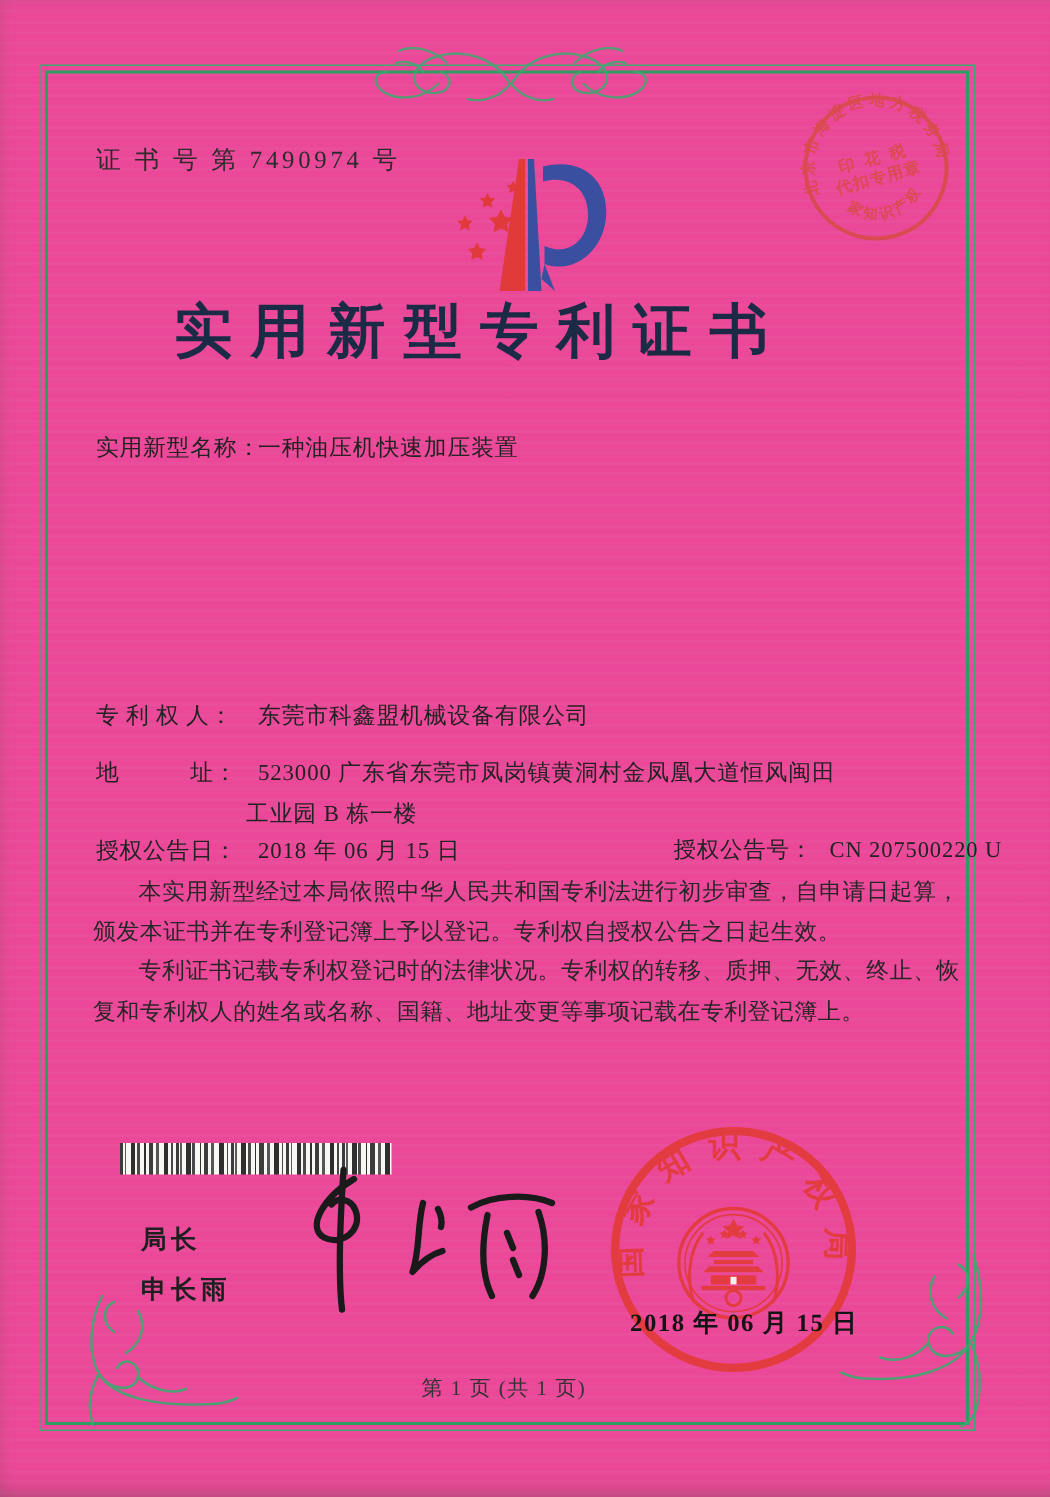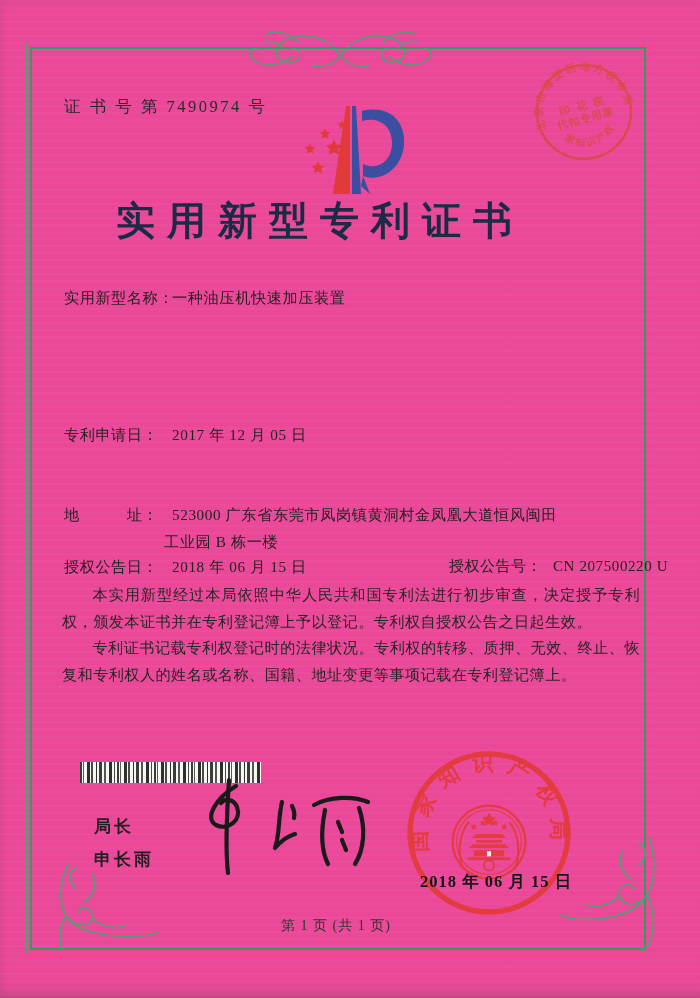--- a/index.html
+++ b/index.html
@@ -107,34 +107,34 @@
     </g>
   </svg>
 
   <div class="abs certno">证 书 号 第 7490974 号</div>
 
   <div class="abs title">实用新型专利证书</div>
 
   <div class="abs row" style="top:288px">
     <span class="lbl">实用新型名称：</span><span class="val">一种油压机快速加压装置</span>
   </div>
-  <div class="abs row" style="top:425px">
-    <span class="lbl">专利申请日：</span><span class="val">2017 年 12 月 05 日</span>
+  <div class="abs row" style="top:467px">
+    <span class="lbl">专 利 权 人：</span><span class="val">东莞市科鑫盟机械设备有限公司</span>
   </div>
   <div class="abs row" style="top:505px">
     <span class="lbl">地　　　址：</span><span class="val">523000 广东省东莞市凤岗镇黄洞村金凤凰大道恒风闽田</span>
   </div>
   <div class="abs addr2" style="top:532px">工业园 B 栋一楼</div>
   <div class="abs row" style="top:557px">
     <span class="lbl">授权公告日：</span><span class="val">2018 年 06 月 15 日</span>
     <span class="grantno"><span class="lbl">授权公告号：</span><span class="val">CN 207500220 U</span></span>
   </div>
 
   <div class="abs paras">
-    <p>本实用新型经过本局依照中华人民共和国专利法进行初步审查，决定授予专利权，颁发本证书并在专利登记簿上予以登记。专利权自授权公告之日起生效。</p>
+    <p>本实用新型经过本局依照中华人民共和国专利法进行初步审查，自申请日起算，颁发本证书并在专利登记簿上予以登记。专利权自授权公告之日起生效。</p>
     <p>专利证书记载专利权登记时的法律状况。专利权的转移、质押、无效、终止、恢复和专利权人的姓名或名称、国籍、地址变更等事项记载在专利登记簿上。</p>
   </div>
 
   <div class="abs barcode"></div>
 
   <div class="abs signer" style="top:815px">局长</div>
   <div class="abs signer" style="top:848px">申长雨</div>
 
   <svg class="abs" style="left:178px;top:772px;" width="205" height="105" viewBox="0 0 205 105">
     <g stroke="#1a1a1a" stroke-width="4.2" fill="none" stroke-linecap="round" stroke-linejoin="round">

